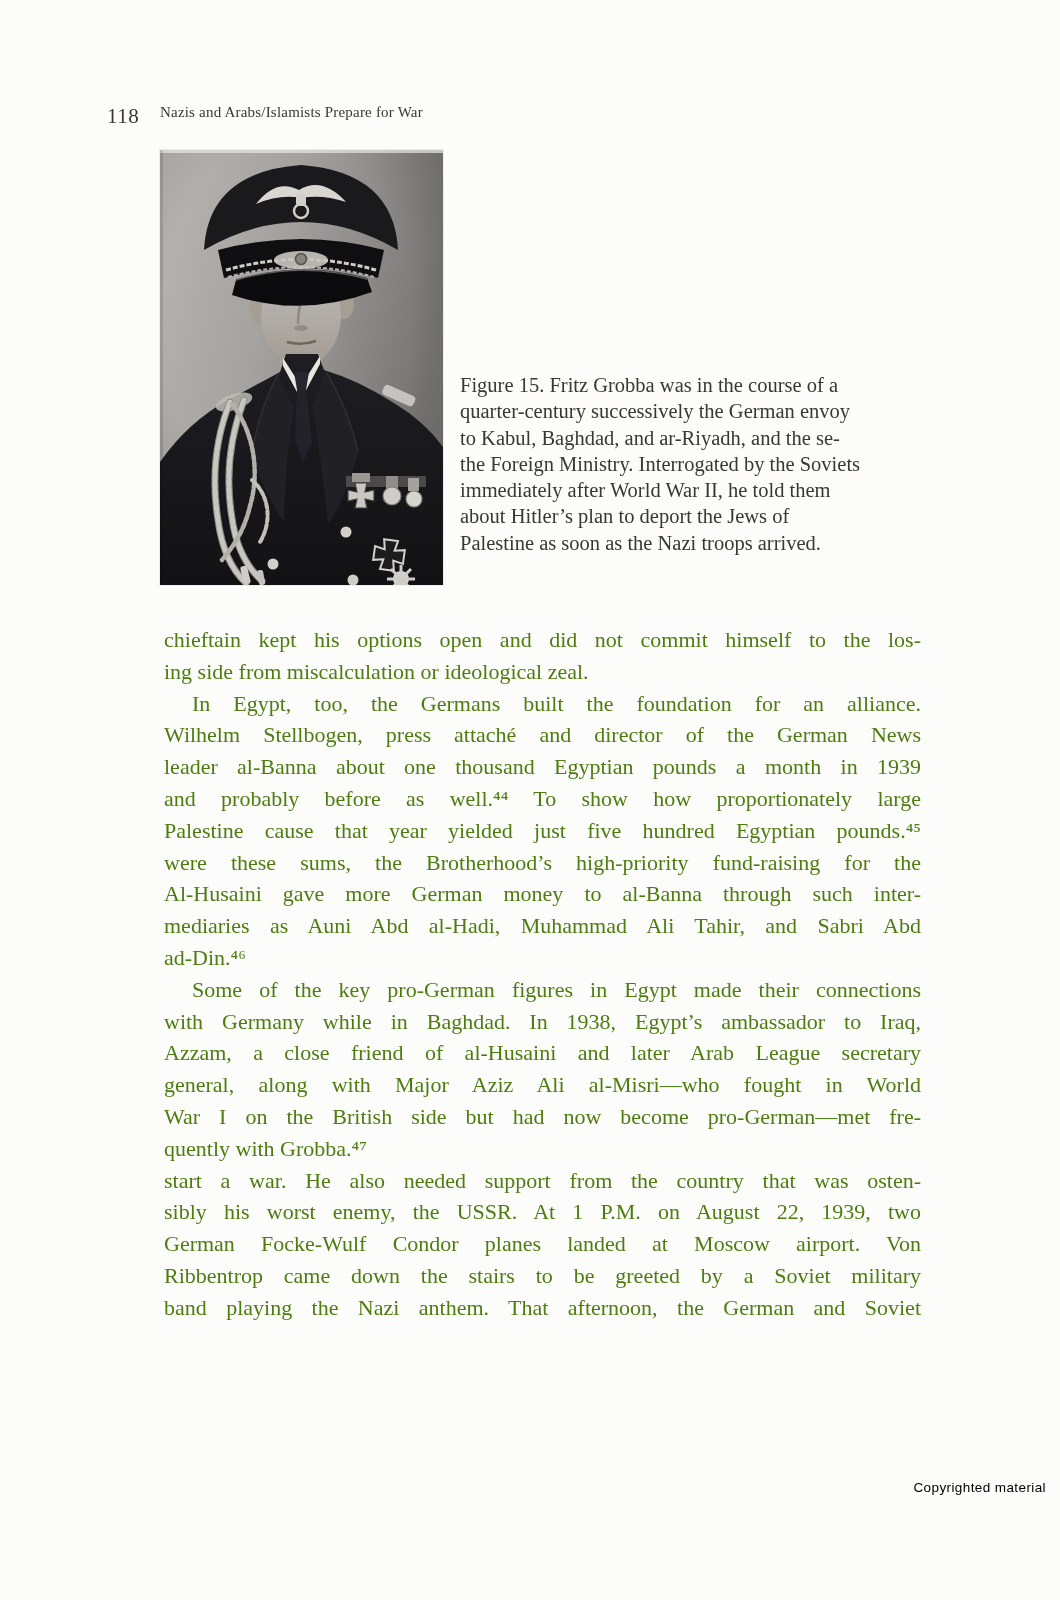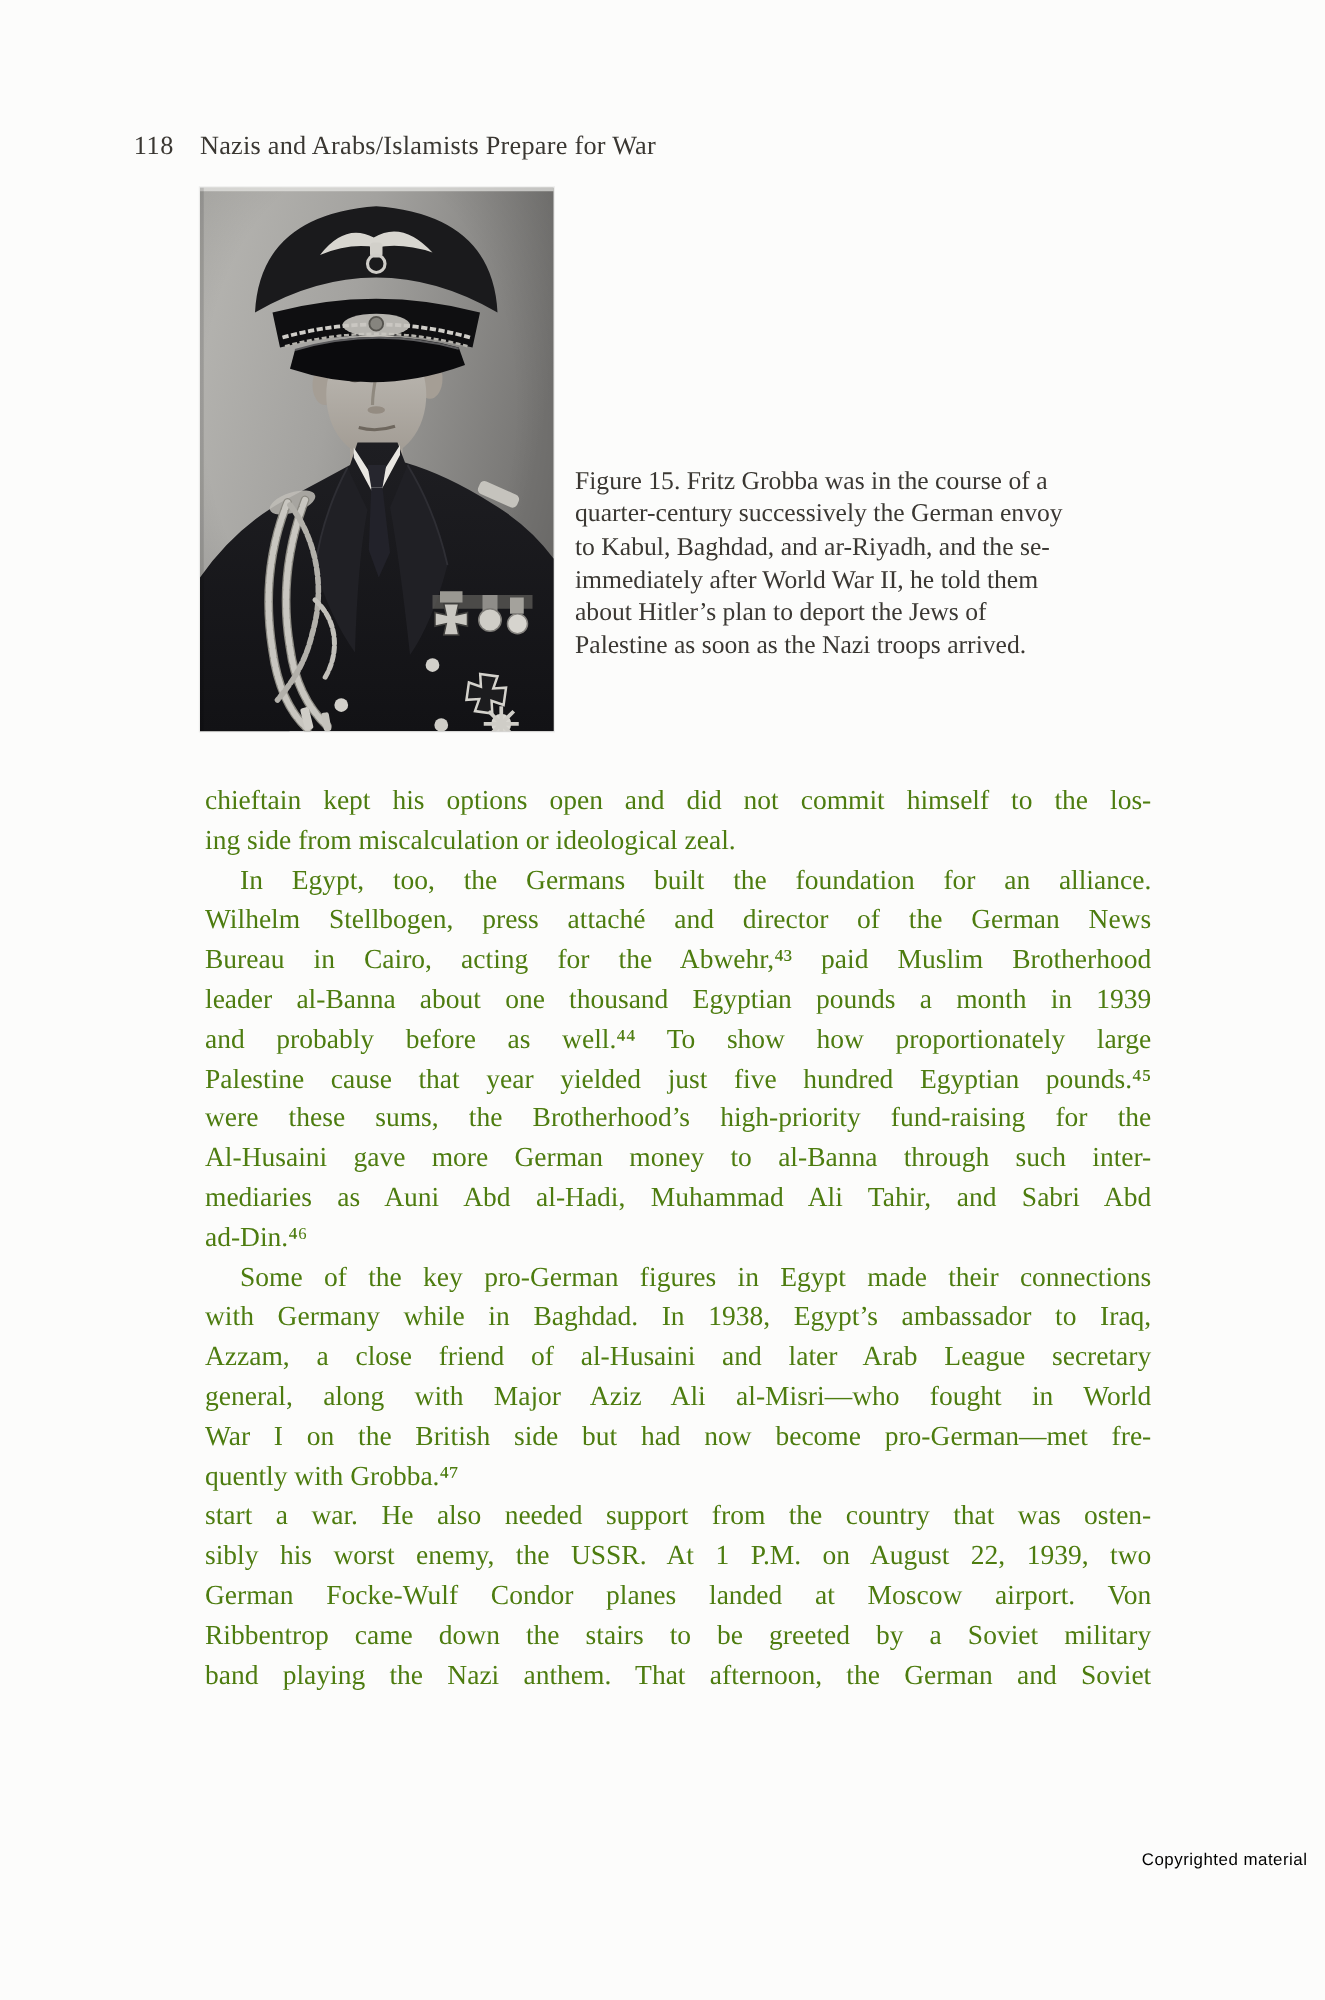--- a/index.html
+++ b/index.html
@@ -8,21 +8,21 @@
     background:#ffffff;
     font-family:"Liberation Serif","DejaVu Serif",serif;
   }
   .page{
     position:relative;width:1060px;height:1600px;overflow:hidden;
     background:#fcfcfb;
   }
   
   .header{position:absolute;top:104px;left:0;width:868px;height:26px;color:#3a3732;text-decoration:underline;}
   .page-number{position:absolute;left:107px;top:0;font-size:21px;letter-spacing:.5px;}
-  .chapter-title{position:absolute;left:160px;top:0;font-size:21px;letter-spacing:.2px;}
+  .chapter-title{position:absolute;left:160px;top:0;font-size:15px;letter-spacing:.2px;}
 
   
   .photo{
     position:absolute;left:160px;top:150px;width:283px;height:435px;
     box-shadow:0 0 0 1px rgba(0,0,0,0.06);
   }
   .photo svg{display:block;width:283px;height:435px;}
 
   
   .caption{
@@ -177,31 +177,31 @@
 
       <rect x="0" y="0" width="283" height="3" fill="#e8e8e6" opacity="0.7"></rect>
       <rect x="0" y="0" width="3" height="435" fill="rgba(0,0,0,0.12)"></rect>
     </svg>
   </div>
 
   <div class="caption">
       <div class="cap-line">Figure 15. Fritz Grobba was in the course of a</div>
       <div class="cap-line">quarter-century successively the German envoy</div>
       <div class="cap-line">to Kabul, Baghdad, and ar-Riyadh, and the se-</div>
+      <div class="cap-line">the Foreign Ministry. Interrogated by the Soviets</div>
       <div class="cap-line">immediately after World War II, he told them</div>
       <div class="cap-line">about Hitler’s plan to deport the Jews of</div>
       <div class="cap-line">Palestine as soon as the Nazi troops arrived.</div>
     </div>
 
   <div class="body-text">
       <div class="line">chieftain kept his options open and did not commit himself to the los-</div>
       <div class="line nojust">ing side from miscalculation or ideological zeal.</div>
       <div class="line indent">In Egypt, too, the Germans built the foundation for an alliance.</div>
       <div class="line">Wilhelm Stellbogen, press attaché and director of the German News</div>
-      <div class="line">Bureau in Cairo, acting for the Abwehr,⁴³ paid Muslim Brotherhood</div>
       <div class="line">leader al-Banna about one thousand Egyptian pounds a month in 1939</div>
       <div class="line">and probably before as well.⁴⁴ To show how proportionately large</div>
       <div class="line">Palestine cause that year yielded just five hundred Egyptian pounds.⁴⁵</div>
       <div class="line">were these sums, the Brotherhood’s high-priority fund-raising for the</div>
       <div class="line">Al-Husaini gave more German money to al-Banna through such inter-</div>
       <div class="line">mediaries as Auni Abd al-Hadi, Muhammad Ali Tahir, and Sabri Abd</div>
       <div class="line nojust">ad-Din.⁴⁶</div>
       <div class="line indent">Some of the key pro-German figures in Egypt made their connections</div>
       <div class="line">with Germany while in Baghdad. In 1938, Egypt’s ambassador to Iraq,</div>
       <div class="line">Azzam, a close friend of al-Husaini and later Arab League secretary</div>

